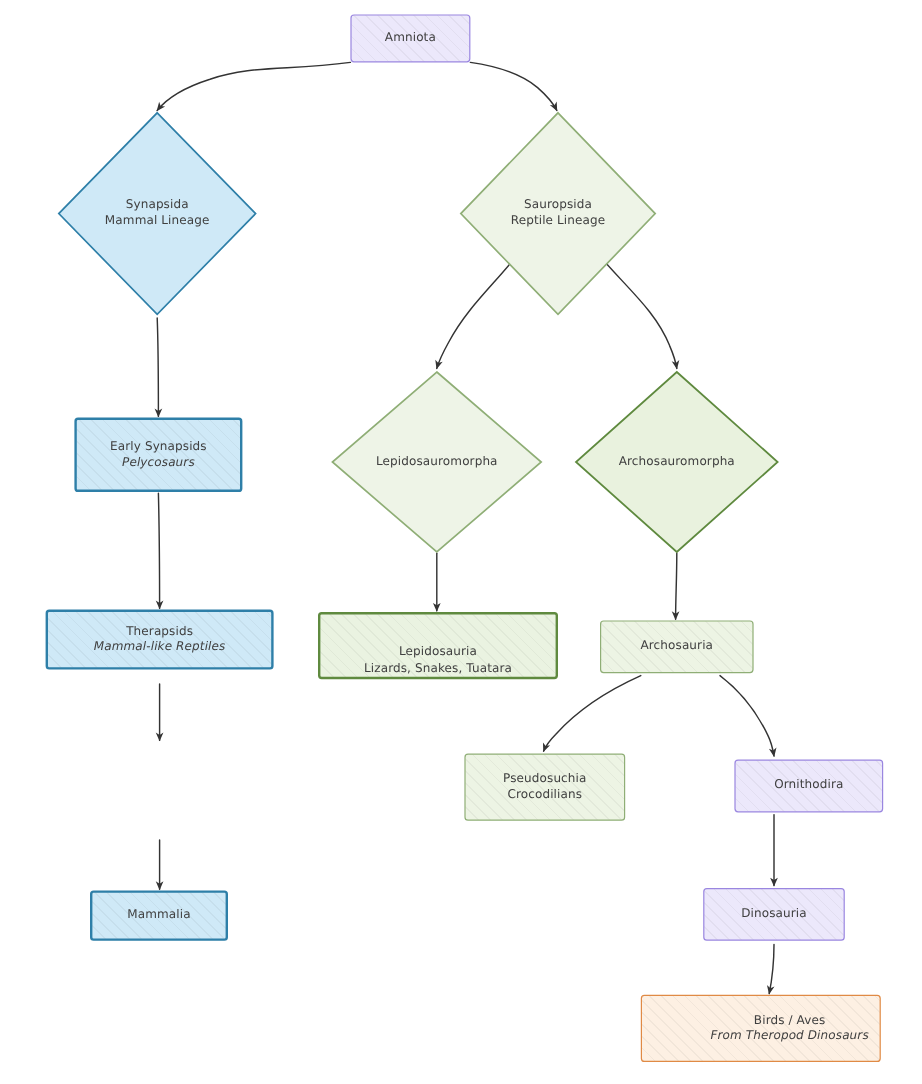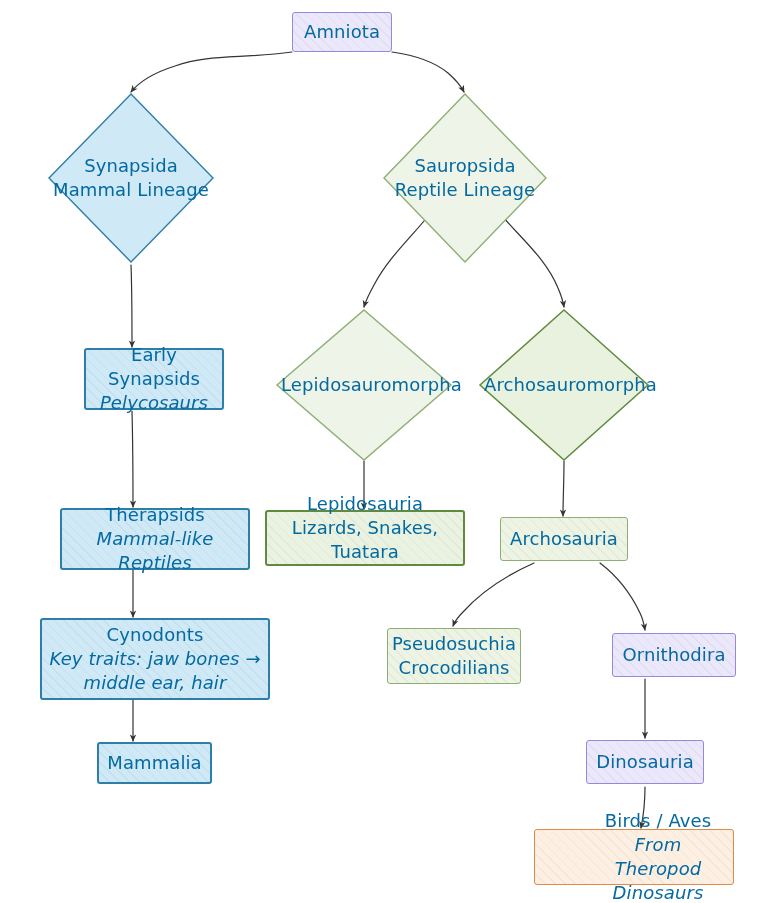--- a/index.html
+++ b/index.html
@@ -6,39 +6,39 @@
   body{
     width:768px;height:903px;background:#ffffff;
     font-family:"DejaVu Sans","Liberation Sans",sans-serif;
     overflow:hidden;position:relative;
   }
   #stage{position:absolute;left:0;top:0;width:768px;height:903px;}
   svg#edges{position:absolute;left:0;top:0;width:768px;height:903px;pointer-events:none;}
 
   .node{position:absolute;box-sizing:border-box;display:flex;align-items:center;
         justify-content:center;text-align:center;}
-  .node .lbl{position:relative;z-index:2;line-height:1.34;color:#0369a1;
-             font-size:18px;letter-spacing:.1px;padding:0 6px;}
+  .node .lbl{position:relative;z-index:2;line-height:1.34;color:#404040;
+             font-size:10px;letter-spacing:.1px;padding:0 6px;}
   .node .lbl .it{font-style:italic;}
 
   
   .rect{border-style:solid;border-radius:3px;}
   .rect::before{content:"";position:absolute;inset:0;border-radius:2px;z-index:1;
      background-image:repeating-linear-gradient(45deg,
         rgba(0,0,0,0.045) 0 1px, rgba(0,0,0,0) 1px 7px);}
 
   
   .diamond{display:block;}
   .diamond .dshape{position:absolute;inset:0;}
   .diamond .lbl{position:absolute;left:0;right:0;top:50%;
       transform:translateY(-50%);z-index:3;}
 
   
   .c-purple{background:#ece8fb;border-color:#9a86e0;}
-  .c-blue  {background:#cfe9f7;border-color:#2e7fa8;margin-left:22px;}
+  .c-blue  {background:#cfe9f7;border-color:#2e7fa8;}
   .c-green {background:#eaf3e1;border-color:#5f8a3f;align-items:flex-end;}
   .c-greenlt{background:#edf4e4;border-color:#8fae76;}
   .c-orange{background:#fdf0e3;border-color:#e08a45;}
 
   .t1{border-width:1.3px;}
   .t2{border-width:2px;}
   .t3{border-width:2.6px;}
 </style>
 </head>
 <body>
@@ -107,34 +107,27 @@
     </span>
   </div>
 
   <div class="node rect c-blue t2" style="left:62px;top:348px;width:140px;height:62px;">
     <span class="lbl">
       <span>Early Synapsids</span><br>
       <span class="it">Pelycosaurs</span>
     </span>
   </div>
 
-  <div class="node rect c-blue t3" style="left:38px;top:508px;width:190px;height:62px;text-align:center;">
+  <div class="node rect c-blue t3" style="left:38px;top:508px;width:190px;height:50px;text-align:center;">
     <span class="lbl">
       <span>Therapsids</span><br>
       <span class="it">Mammal-like Reptiles</span>
     </span>
   </div>
 
-  <div class="node rect c-blue t3" style="left:18px;top:618px;width:230px;height:82px;">
-    <span class="lbl">
-      <span>Cynodonts</span><br>
-      <span class="it">Key traits: jaw bones →</span><br>
-      <span class="it">middle ear, hair</span>
-    </span>
-  </div>
 
   <div class="node rect c-blue t2" style="left:75px;top:742px;width:115px;height:42px;">
     <span class="lbl">Mammalia</span>
   </div>
 
   <div class="node diamond" style="left:275px;top:308px;width:178px;height:154px;">
     <svg class="dshape" viewBox="0 0 178 154" preserveAspectRatio="none">
       <polygon points="89,2 176,77 89,152 2,77" fill="#eef4e7" stroke="#8fae76" stroke-width="1.4"></polygon>
     </svg>
     <span class="lbl">Lepidosauromorpha</span>

